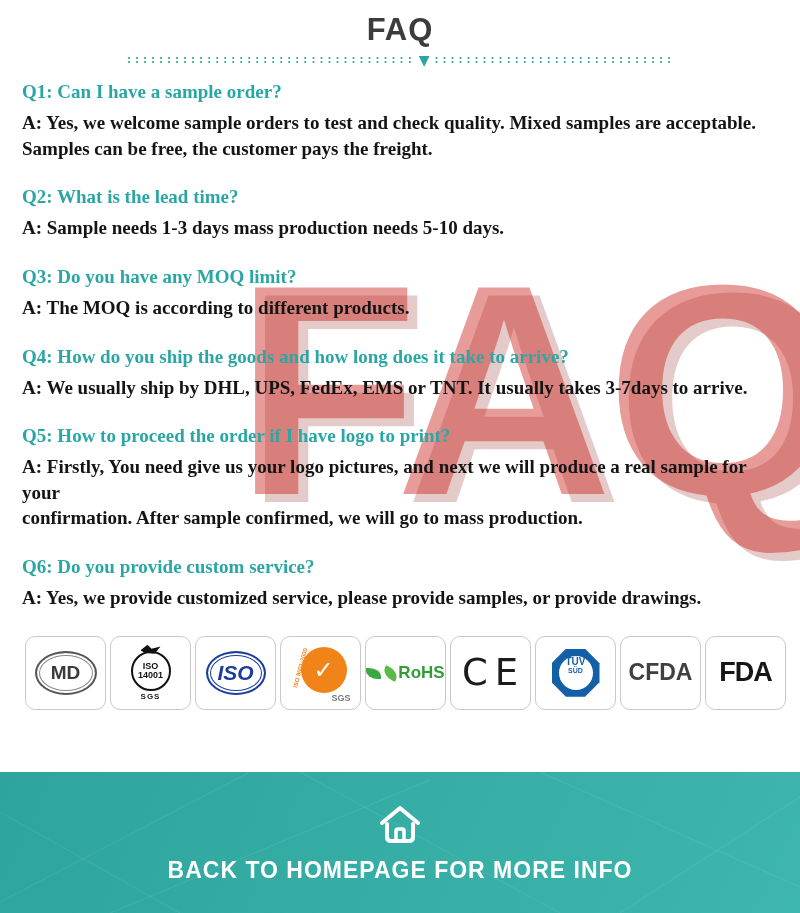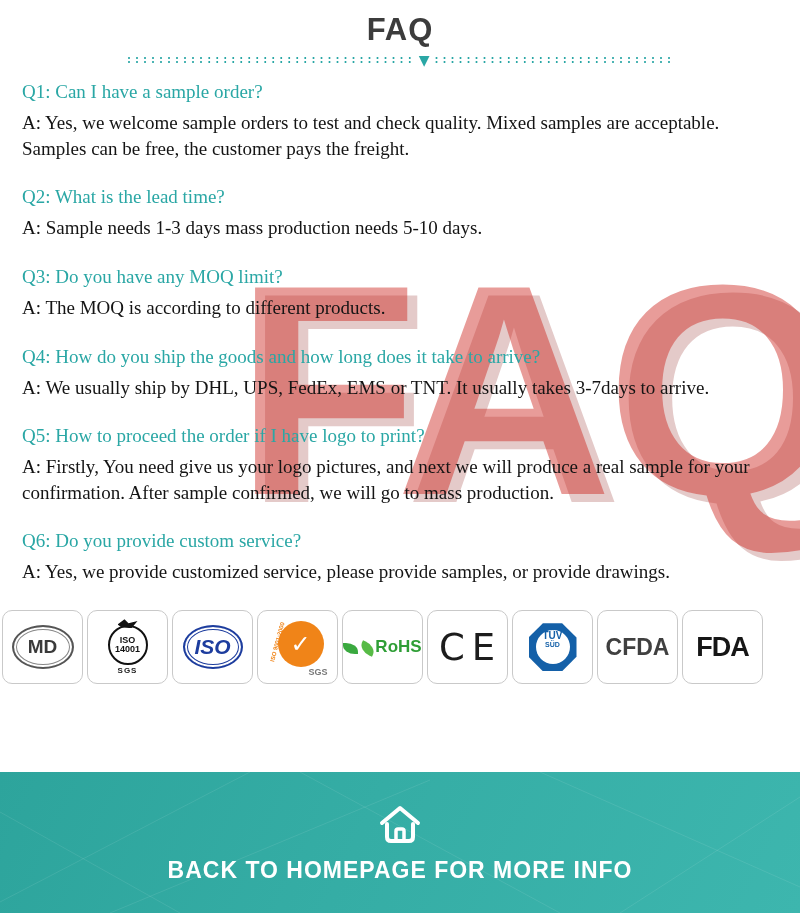--- a/index.html
+++ b/index.html
@@ -26,27 +26,27 @@
   }
 
   .divider {
     text-align:center; margin-top:5px; line-height:1;
     color:#2aa7a5; font-family:"DejaVu Sans Mono", monospace;
     font-size:10px; font-weight:bold; letter-spacing:2px;
     white-space:nowrap;
   }
   .divider .tri { font-family:"DejaVu Sans", sans-serif; font-size:14px; vertical-align:-2px; letter-spacing:0; padding:0 4px; }
 
-  .faq-list { padding:14px 22px 0 22px; }
+  .faq-list { padding:14px 22px 0 22px;font-weight:bold; }
   .faq-item { margin-bottom:25px; }
   .q { color:#2aa7a5; font-size:19px; margin-bottom:7px; }
   .a { color:#141414; font-size:19px; line-height:1.35; white-space:pre-line; }
 
   
-  .badges { display:flex; gap:4px; padding:0 2px; margin-top:4px; }
+  .badges { display:flex; gap:4px; padding:0 25px; margin-top:4px; }
   .badge {
     width:81px; height:74px; background:#fff;
     border:1px solid #c9c9c9; border-radius:10px;
     display:flex; align-items:center; justify-content:center;
     position:relative; overflow:hidden; flex:0 0 auto;
   }
   
   .md-oval {
     width:62px; height:44px; border:2px solid #555; border-radius:50%;
     box-shadow: inset 0 0 0 2px #fff, inset 0 0 0 3px #888;

